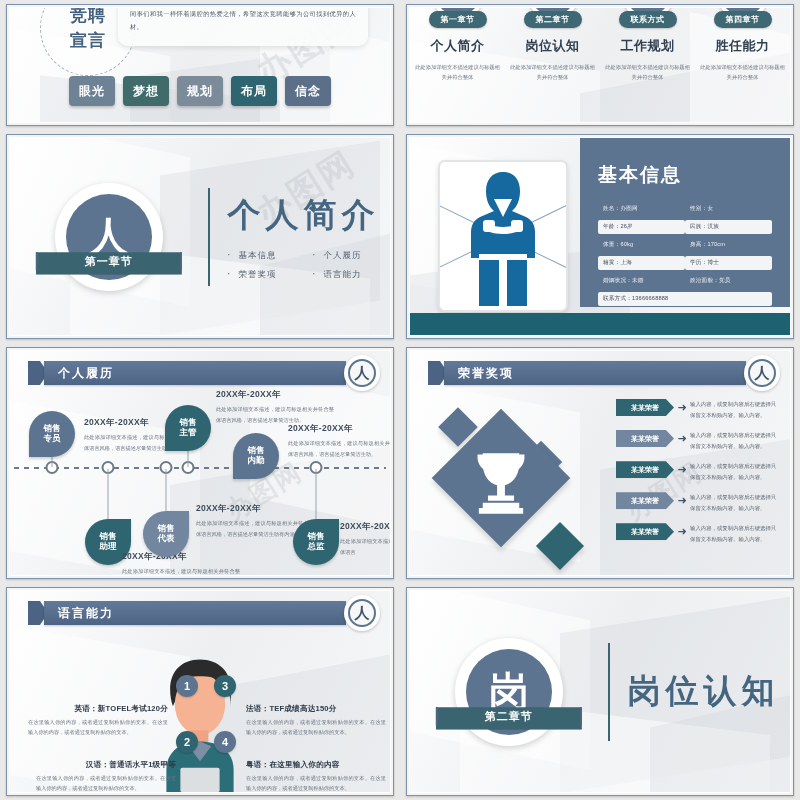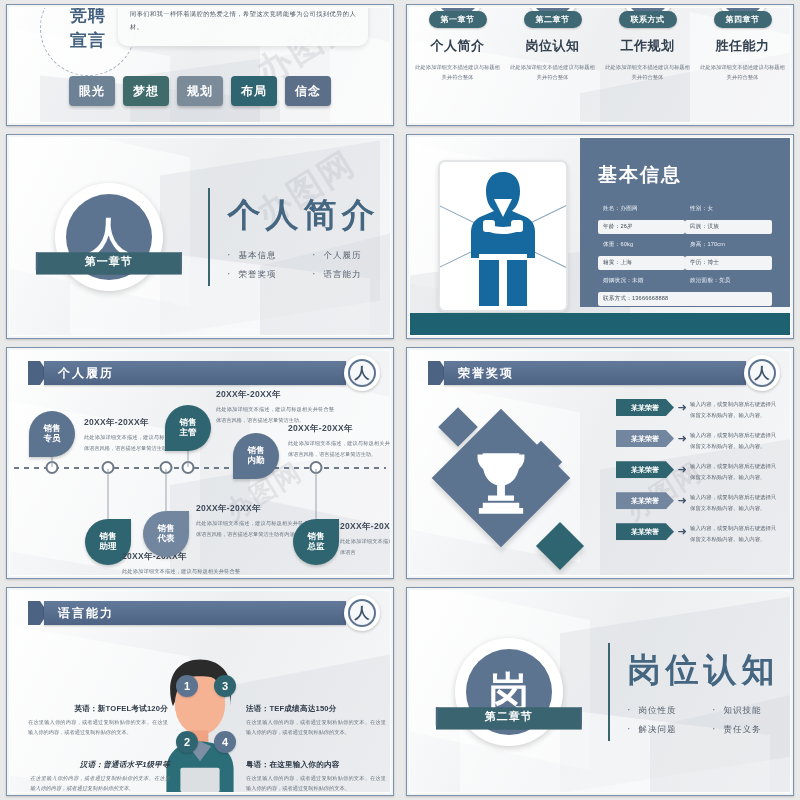--- a/index.html
+++ b/index.html
@@ -555,21 +555,21 @@
         <path fill="#7d8fa5" d="M59 96l-12 5 12 16 12-16z"></path>
         <rect x="38" y="124" width="42" height="26" rx="2" fill="#dcdfe2"></rect>
       </svg>
 
       <div id="s7items">
           <div class="lang-item" style="left: 18px; top: 80px; text-align: right;">
             <div class="hd">英语：新TOFEL考试120分</div>
             <div class="bd">在这里输入你的内容，或者通过复制粘贴你的文本。在这里输入你的内容，或者通过复制粘贴你的文本。</div>
           </div>
           <div class="lang-num" style="left: 166px; top: 84px; background: rgb(93, 116, 144);">1</div>
-          <div class="lang-item" style="left: 20px; top: 136px; text-align: right; font-style: italic;">
+          <div class="lang-item" style="left: 26px; top: 136px; text-align: right;">
             <div class="hd">汉语：普通话水平1级甲等</div>
             <div class="bd">在这里输入你的内容，或者通过复制粘贴你的文本。在这里输入你的内容，或者通过复制粘贴你的文本。</div>
           </div>
           <div class="lang-num" style="left: 166px; top: 140px; background: rgb(47, 101, 112);">2</div>
           <div class="lang-item" style="left: 236px; top: 80px; text-align: left;">
             <div class="hd">法语：TEF成绩高达150分</div>
             <div class="bd">在这里输入你的内容，或者通过复制粘贴你的文本。在这里输入你的内容，或者通过复制粘贴你的文本。</div>
           </div>
           <div class="lang-num" style="left: 204px; top: 84px; background: rgb(47, 101, 112);">3</div>
           <div class="lang-item" style="left: 236px; top: 136px; text-align: left;">
@@ -592,24 +592,18 @@
       <div class="ch-wrap">
         <div class="ch-left">
           <div class="ch-ring">
               <div class="ch-disc">岗</div>
             </div>
           <div class="ch-ribbon">第二章节</div>
         </div>
         <div class="ch-rule"></div>
         <div>
           <div class="ch-h1">岗位认知</div>
-          <ul class="ch-bullets" id="s8b">
-              <li>岗位性质</li>
-              <li>知识技能</li>
-              <li>解决问题</li>
-              <li>责任义务</li>
-            </ul>
         </div>
       </div>
     </div>
   </div>
 
 </div>
 
 </body></html>

